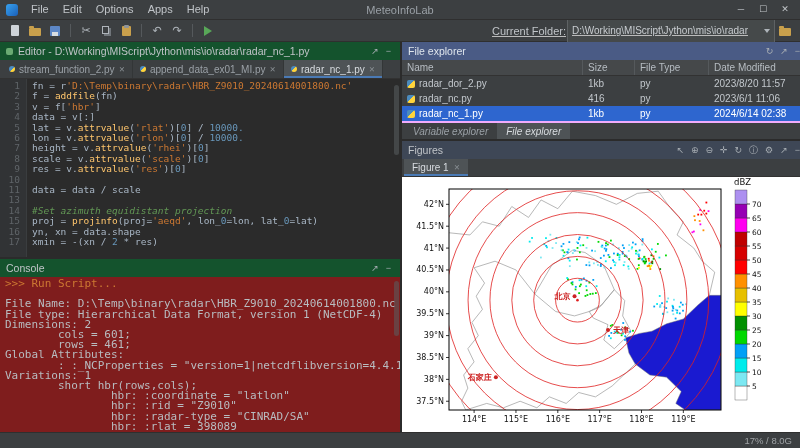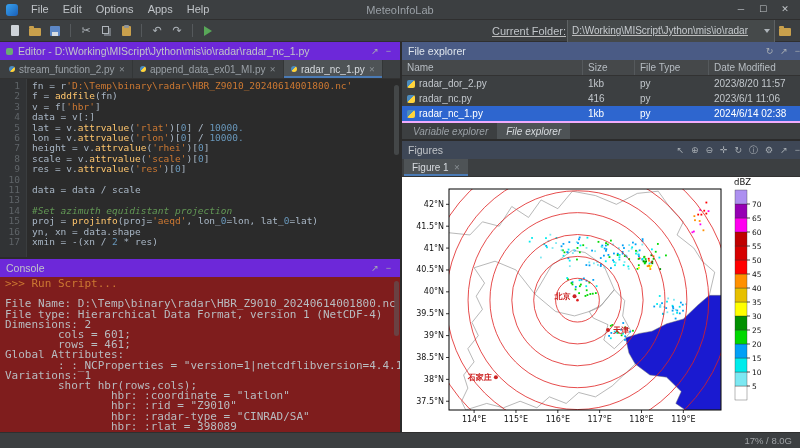--- a/index.html
+++ b/index.html
@@ -43,21 +43,21 @@
             border-top:4px solid #aeb4ba;margin-left:3px;}
 
   
   .main{flex:1;display:flex;gap:2px;background:#2b2b2b;min-height:0;}
   .left-col{width:400px;flex:none;display:flex;flex-direction:column;gap:2px;min-height:0;}
   .right-col{width:407px;flex:none;display:flex;flex-direction:column;min-height:0;}
   .panel{display:flex;flex-direction:column;background:#3c3f41;min-height:0;}
   .editor-panel{flex:0 0 215px;}
   .console-panel{flex:1;}
   .panel-header{height:18px;flex:none;display:flex;align-items:center;padding:0 6px;font-size:10.5px;
-                color:#c0c4c8;background:#6d28d9;}
+                color:#c0c4c8;background:#14532d;}
   .panel-header.focused{background:#4a5b85;color:#dfe5ec;}
   .panel-header.fig-header{background:#3e4756;}
   .panel-title{white-space:nowrap;overflow:hidden;}
   .pdot{width:7px;height:7px;border-radius:2px;background:#6aab73;margin-right:5px;flex:none;}
   .ph-icons{margin-left:auto;display:flex;gap:1px;flex:none;}
   .ph-ic{font-size:9px;color:#a7adb3;padding:0 3px;line-height:18px;}
 
   
   .ed-tabs{height:19px;flex:none;display:flex;background:#3c3f41;border-bottom:1px solid #323232;padding-left:2px;}
   .ed-tab{display:flex;align-items:center;padding:0 7px;font-size:10px;color:#9aa0a6;gap:4px;border-right:1px solid #333637;}

